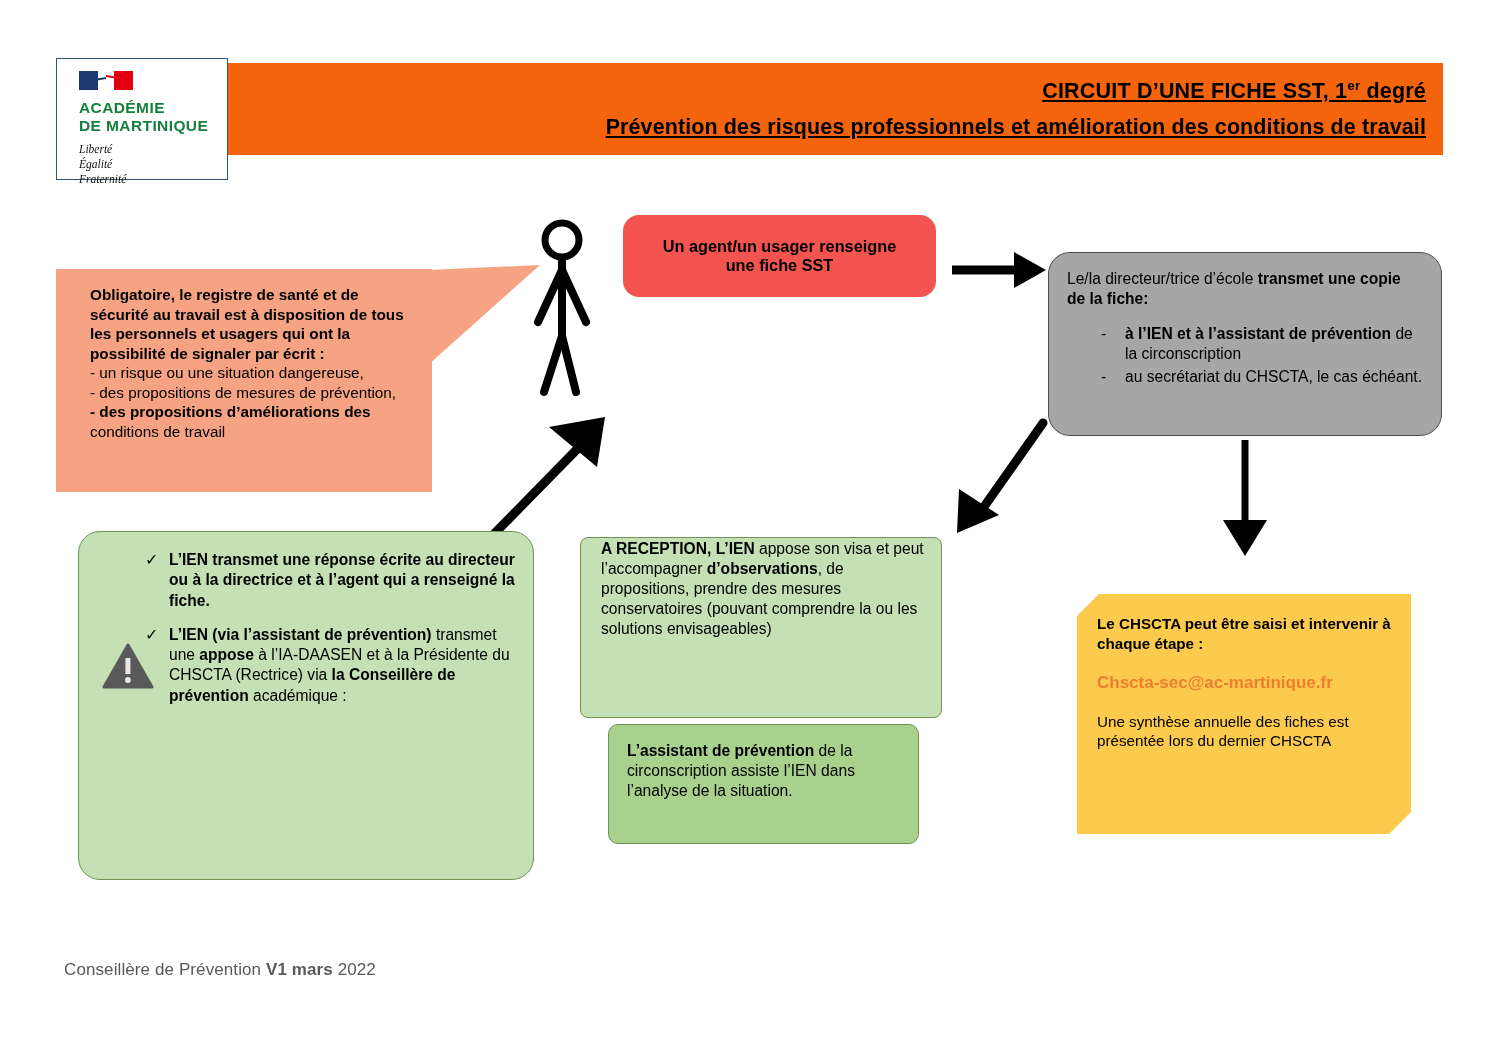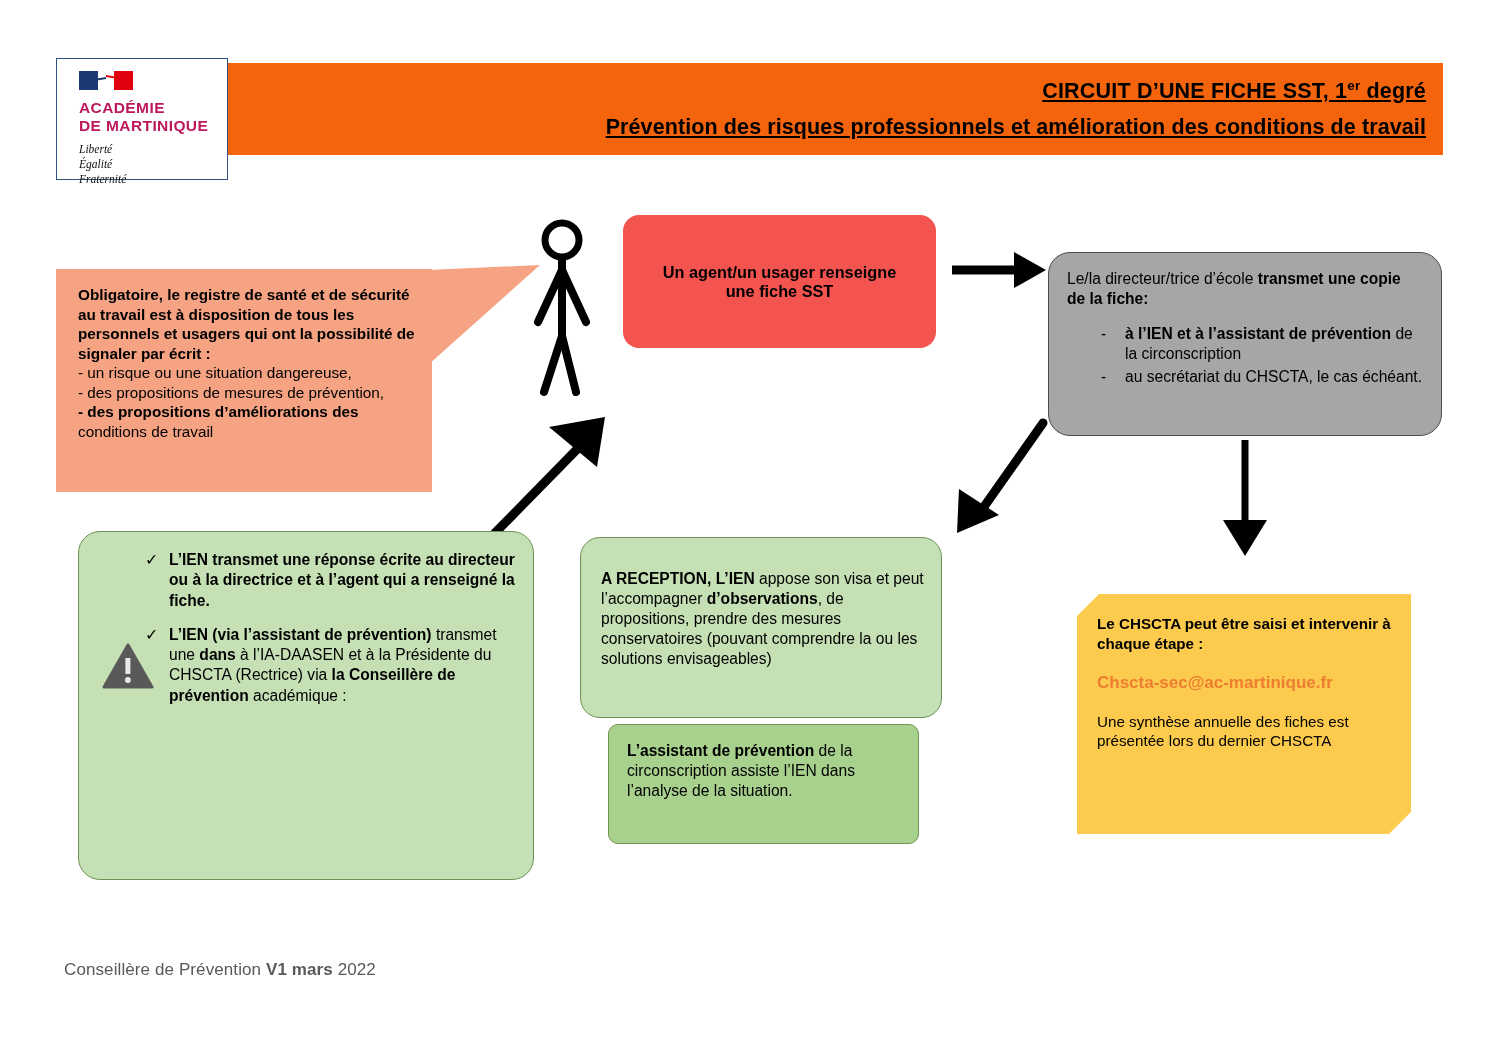--- a/index.html
+++ b/index.html
@@ -93,55 +93,55 @@
     right: -4px; top: 5px;
     width: 12px; height: 2.4px;
     background: #e1000f;
     transform: skewY(9deg);
   }
   .logo-line {
     font-size: 15.5px;
     font-weight: bold;
     letter-spacing: 0.4px;
     line-height: 1.18;
-    color: #be185d;
+    color: #15803d;
   }
   .logo-motto {
     font-family: "Liberation Serif", serif;
     font-style: italic;
     font-size: 11.5px;
     line-height: 1.32;
     color: #10100f;
     margin-top: 6px;
   }
 
   
   .box { position: absolute; box-sizing: border-box; }
   .box .txt { line-height: 1.28; }
   .b { font-weight: bold; }
 
   
   #callout-registre {
     left: 56px; top: 269px;
     width: 376px; height: 223px;
     background: #F5A383;
-    padding: 16px 14px 10px 22px;
+    padding: 16px 14px 10px 34px;
     font-size: 15.3px;
   }
   #callout-tail {
     position: absolute;
     left: 428px; top: 265px;
     width: 115px; height: 105px;
     overflow: visible;
   }
 
   
   #box-agent {
     left: 623px; top: 215px;
-    width: 313px; height: 133px;
+    width: 313px; height: 82px;
     background: #F4544F;
     border-radius: 16px;
     display: flex; align-items: center; justify-content: center;
     text-align: center;
     font-size: 16.3px; font-weight: bold;
     padding: 0 22px;
   }
 
   
   #box-directeur {
@@ -206,22 +206,22 @@
     margin-top: 2px;
     margin-left: -48px;
   }
 
   
   #box-reception {
     left: 580px; top: 537px;
     width: 362px; height: 181px;
     background: #C5E0B4;
     border: 1.1px solid #6e9354;
-    border-radius: 20px;
-    padding: 31px 16px 10px 20px;
+    border-radius: 8px;
+    padding: 1px 16px 10px 20px;
     font-size: 15.6px;
   }
 
   
   #box-assistant {
     left: 608px; top: 724px;
     width: 311px; height: 120px;
     background: #A9D18E;
     border: 1.1px solid #6e9354;
     border-radius: 10px;
@@ -350,21 +350,21 @@
     <polygon points="30,118 8,82 52,82" fill="#000"></polygon>
   </svg>
 
   <div class="box" id="box-ien-reponse">
     <div class="check-row">
       <div class="check-mark">✓</div>
       <div class="check-body b">L’IEN transmet une réponse écrite au directeur ou à la directrice et à l’agent qui a renseigné la fiche.</div>
     </div>
     <div class="check-row">
       <div class="check-mark">✓</div>
-      <div class="check-body"><span class="b">L’IEN (via l’assistant de prévention)</span><span> transmet une </span><span class="b">dans</span><span> à l’IA-DAASEN et à la Présidente du CHSCTA (Rectrice) via </span><span class="b">la Conseillère de prévention</span><span> académique :</span>
+      <div class="check-body"><span class="b">L’IEN (via l’assistant de prévention)</span><span> transmet une </span><span class="b">appose</span><span> à l’IA-DAASEN et à la Présidente du CHSCTA (Rectrice) via </span><span class="b">la Conseillère de prévention</span><span> académique :</span>
       </div>
     </div>
   </div>
   <svg id="warn-icon" viewBox="0 0 52 46">
     <path d="M26 2 L50 44 L2 44 Z" fill="#595959" stroke="#595959" stroke-width="3" stroke-linejoin="round"></path>
     <rect x="23.4" y="15" width="5" height="16" fill="#e8e8e8"></rect>
     <circle cx="25.9" cy="37" r="2.9" fill="#e8e8e8"></circle>
   </svg>
 
   <div class="box" id="box-reception">

